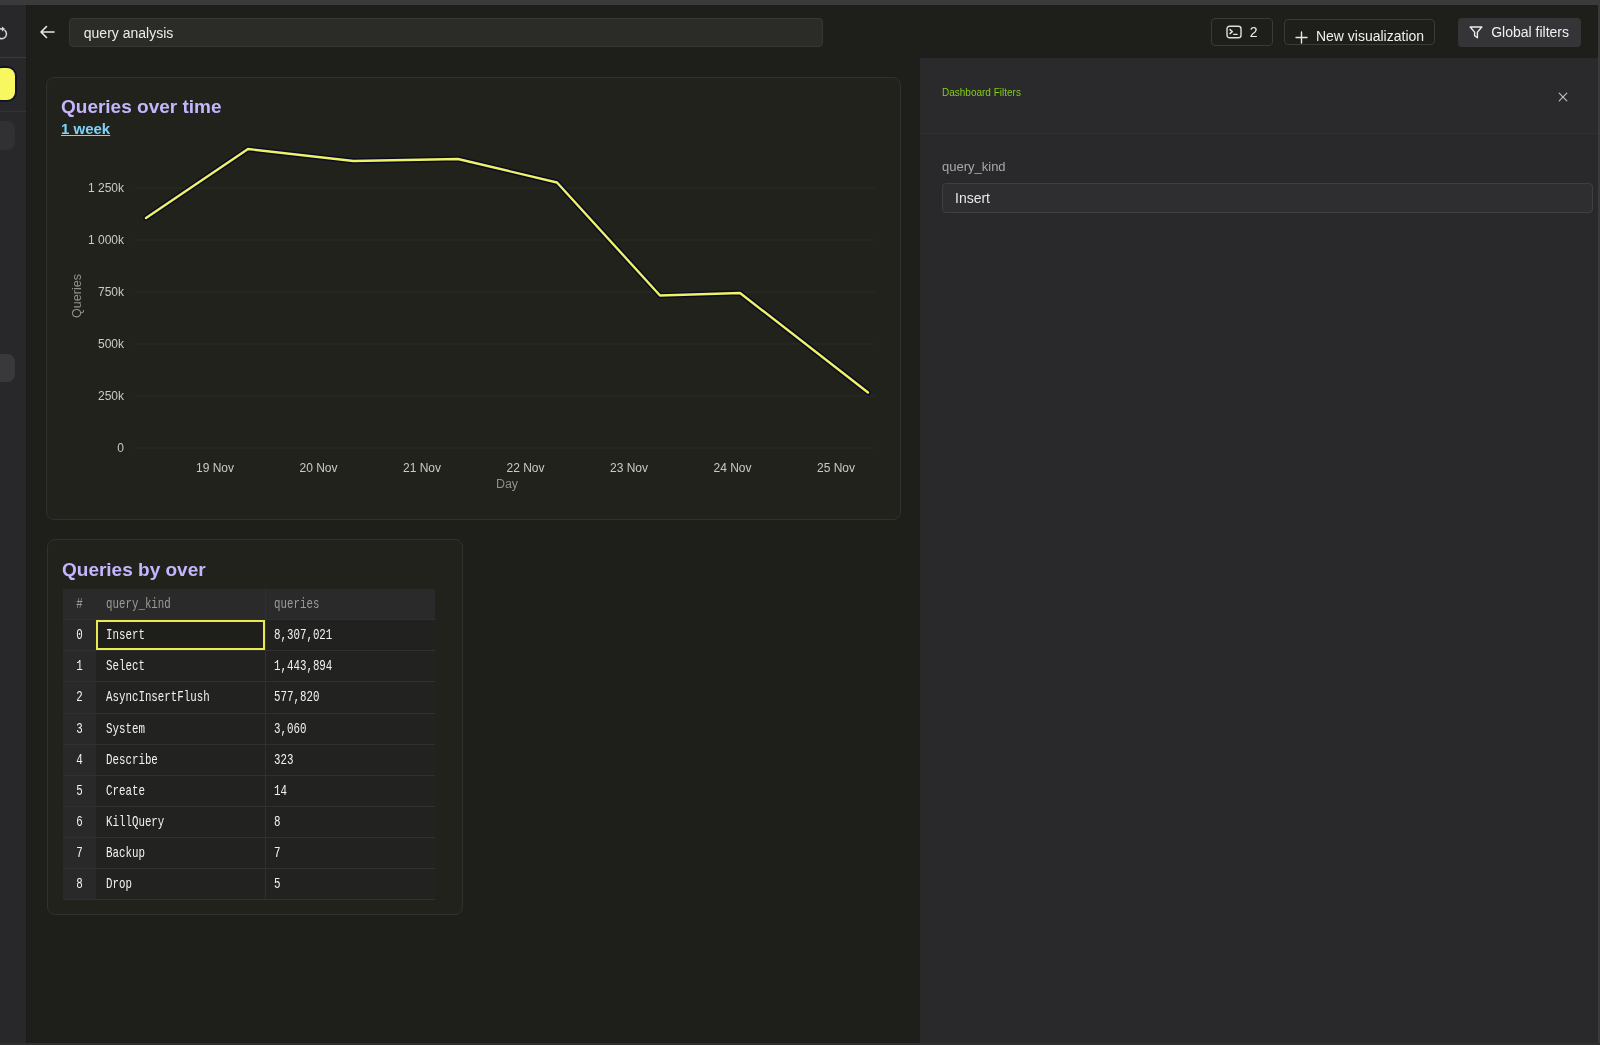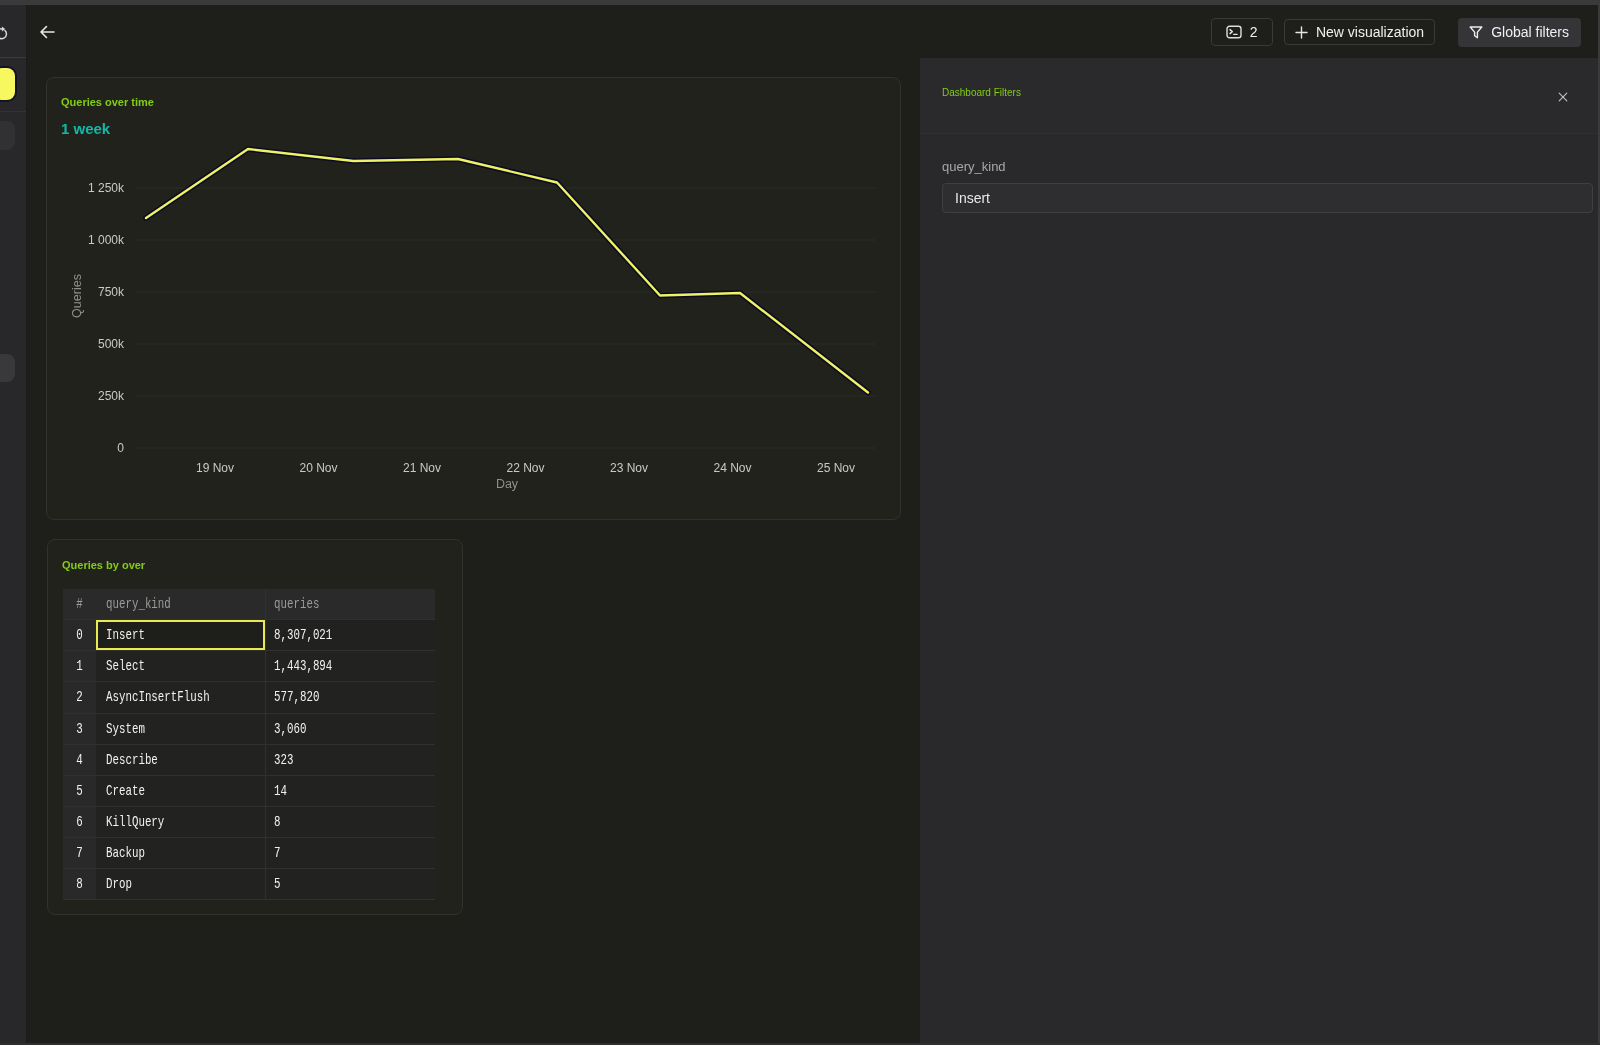--- a/index.html
+++ b/index.html
@@ -15,29 +15,29 @@
   .sb-div1 { left:0; top:52px; width:26px; height:1px; background:#3a3a3c; }
   .sb-div2 { left:0; top:106px; width:26px; height:1px; background:#333335; }
   .sb-yellow { left:-6px; top:63px; width:21px; height:32px; border-radius:8px; background:#f7f75f; box-shadow:0 0 0 2px #12122a; }
   .sb-item2 { left:-6px; top:116px; width:21px; height:29px; border-radius:8px; background:#313133; }
   .sb-item3 { left:-6px; top:349px; width:21px; height:28px; border-radius:8px; background:#39393b; }
   
   .topbar { left:27px; top:5px; width:1573px; height:53px; }
   .tb-input { left:41.8px; top:13px; width:754.5px; height:28.5px; background:#2b2c27; border:1px solid #383833; border-radius:4px; line-height:26.5px; color:#ececec; font-size:14px; line-height:28.5px; padding-left:14px; }
   .btn { border-radius:4px; font-size:14px; color:#f0f0f0; display:flex; align-items:center; justify-content:center; gap:8px; }
   .btn1 { left:1184px; top:13px; width:61.5px; height:28.4px; border:1px solid #3a3b36; }
-  .btn2 { left:1257px; top:13.7px; width:151px; height:26.8px; border:1px solid #3a3b36; }
+  .btn2 { left:1257px; top:13.7px; width:151px; height:26.8px; border:1px solid #3a3b36;align-items:flex-end; }
   .btn3 { left:1430.6px; top:12.9px; width:123px; height:28.9px; background:#353538; }
   
   .card { background:#21221c; border:1px solid #31322b; border-radius:8px; }
   .chart-card { left:46px; top:77px; width:855px; height:443px; }
   .table-card { left:47px; top:539px; width:416px; height:376px; }
-  .card h1 { font-size:11px; font-weight:bold; color:#84cc16; }
+  .card h1 { font-size:19px; font-weight:bold; color:#c4b5fd; }
   .cc-t1 { left:14px; top:18px; }
-  .cc-t2 { left:14px; top:42px; font-size:15px; font-weight:bold; color:#14b8a6; }
+  .cc-t2 { left:14px; top:42px; font-size:15px; font-weight:bold; color:#7dd3fc;text-decoration:underline; }
   .tc-t1 { left:14px; top:19px; }
   
   .tbl { left:14.9px; top:49px; width:371.7px; height:311.5px; font-family:"Liberation Mono", monospace; font-size:15px; }
   .trow { position:absolute; left:0; width:371.7px; height:31.15px; border-bottom:1px solid #30302c; background:#222220; }
   .c0 { position:absolute; left:0; top:0; width:33px; height:100%; background:#29292a; color:#8e8f8a; text-align:center; }
   .c1 { position:absolute; left:33px; top:0; width:169.4px; height:100%; }
   .c2 { position:absolute; left:202.4px; top:0; width:169.3px; height:100%; border-left:1px solid #30302c; }
   .c2.cellpad { padding-left:8px; }
   .cellpad { padding-left:10px; }
   .trow div { line-height:31.15px; color:#f2f2f0; }
@@ -64,20 +64,21 @@
     <div class="abs sb-yellow"></div>
     <div class="abs sb-div2"></div>
     <div class="abs sb-item2"></div>
     <div class="abs sb-item3"></div>
   </div>
 
   <div class="abs topbar">
     <svg class="abs" style="left:11px; top:18px;" width="18" height="18" viewBox="0 0 18 18">
       <path d="M16 9 H3 M8.5 3.5 L3 9 L8.5 14.5" fill="none" stroke="#e8e8e8" stroke-width="1.6" stroke-linecap="round" stroke-linejoin="round"></path>
     </svg>
+    <div class="abs tb-input">query analysis</div>
     <div class="abs btn btn1">
       <svg width="16" height="14" viewBox="0 0 16 14">
         <rect x="1" y="1.2" width="14" height="11.6" rx="2.6" fill="none" stroke="#dedede" stroke-width="1.4"></rect>
         <path d="M4 4.6 L6.3 6.6 L4 8.6" fill="none" stroke="#e6e6e6" stroke-width="1.4" stroke-linejoin="round" stroke-linecap="round"></path>
         <path d="M7.8 9.4 H11" fill="none" stroke="#e6e6e6" stroke-width="1.4" stroke-linecap="round"></path>
       </svg>
       <span>2</span>
     </div>
     <div class="abs btn btn2">
       <svg width="13" height="13" viewBox="0 0 13 13">

